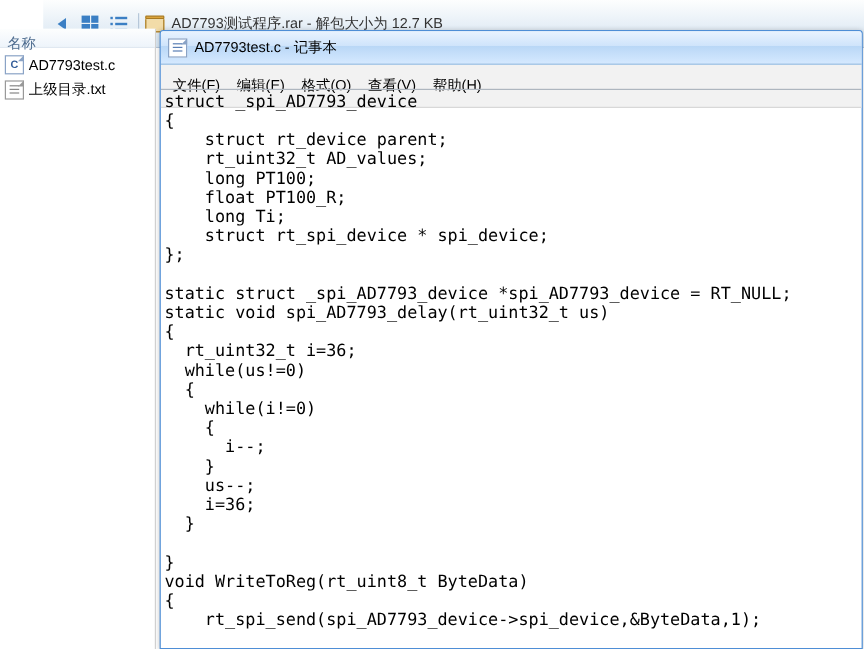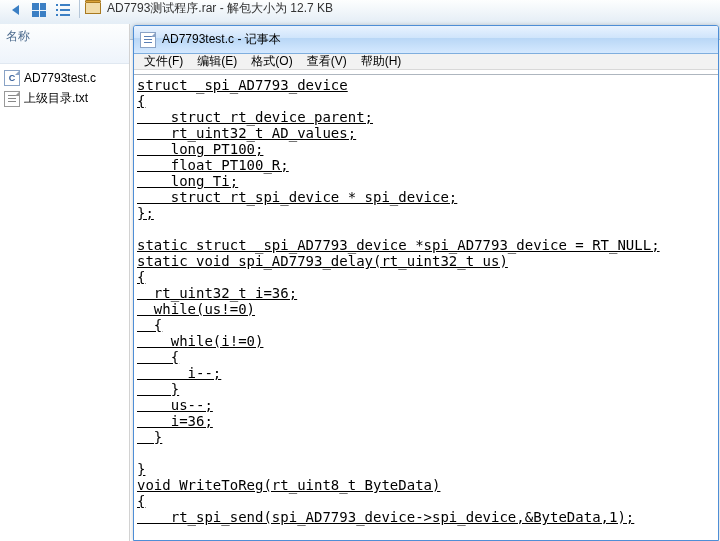--- a/index.html
+++ b/index.html
@@ -12,22 +12,24 @@
     color: #000;
     overflow: hidden;
     position: relative;
   }
   
   .toolbar {
     height: 40px;
     background: linear-gradient(#fdfefe, #e8f0f7 50%, #d7e6f3);
     border-bottom: 1px solid #b6c7d9;
     display: flex;
+    align-items: center;
     padding: 0 4px;
     gap: 2px;
+    margin-left: 36px;
   }
   .tb-btn {
     width: 22px; height: 20px;
     display: flex; align-items: center; justify-content: center;
     border: 1px solid transparent;
     border-radius: 2px;
   }
   .tb-sep { width:1px; height:18px; background:#b6c7d9; margin:0 3px; }
   .archive-icon {
     width: 16px; height: 14px;
@@ -40,21 +42,21 @@
   
   .left-pane {
     position: absolute;
     top: 24px; left: 0;
     width: 130px;
     height: calc(100% - 24px);
     border-right: 1px solid #d4d4d4;
     background: #fff;
   }
   .left-header {
-    height: 40px;
+    height: 16px;
     background: linear-gradient(#fdfefe, #eef4fb);
     border-bottom: 1px solid #e0e8f1;
     padding: 4px 6px;
     color: #4d6b8e;
   }
   .tree {
     padding: 4px 2px;
   }
   .tree-item {
     display: flex;
@@ -134,39 +136,38 @@
     content:""; position:absolute; left:3px; top:3px; right:3px; height:1px; background:#5a7fb5;
     box-shadow: 0 3px 0 #5a7fb5, 0 6px 0 #5a7fb5;
   }
   .np-doc-icon::after{
     content:""; position:absolute; top:-1px; right:-1px;
     border-style:solid; border-width:0 0 5px 5px;
     border-color: transparent transparent #8aa3c6 transparent;
   }
   .np-title { color:#000; }
   .np-menu {
-    height: 16px;
+    height: 36px;
     background: #f2f2f2;
     border-bottom: 1px solid #d8d8d8;
     display: flex;
     align-items: center;
     padding: 0 4px;
     gap: 2px;
     font-size: 12px;
   }
   .np-menu-item {
     padding: 1px 6px;
     cursor: default;
   }
   .np-client {
     position: absolute;
     top: 48px; left: 0; right: 0; bottom: 0;
     overflow: hidden;
     border-top: 1px solid #aeb6bf;
-    text-decoration: underline;
   }
   .np-text {
     padding: 2px 3px;
     font-family: "宋体", SimSun, "MS Gothic", Consolas, monospace;
     font-size: 14px;
     line-height: 16px;
     white-space: pre;
     color: #000;
   }
 

